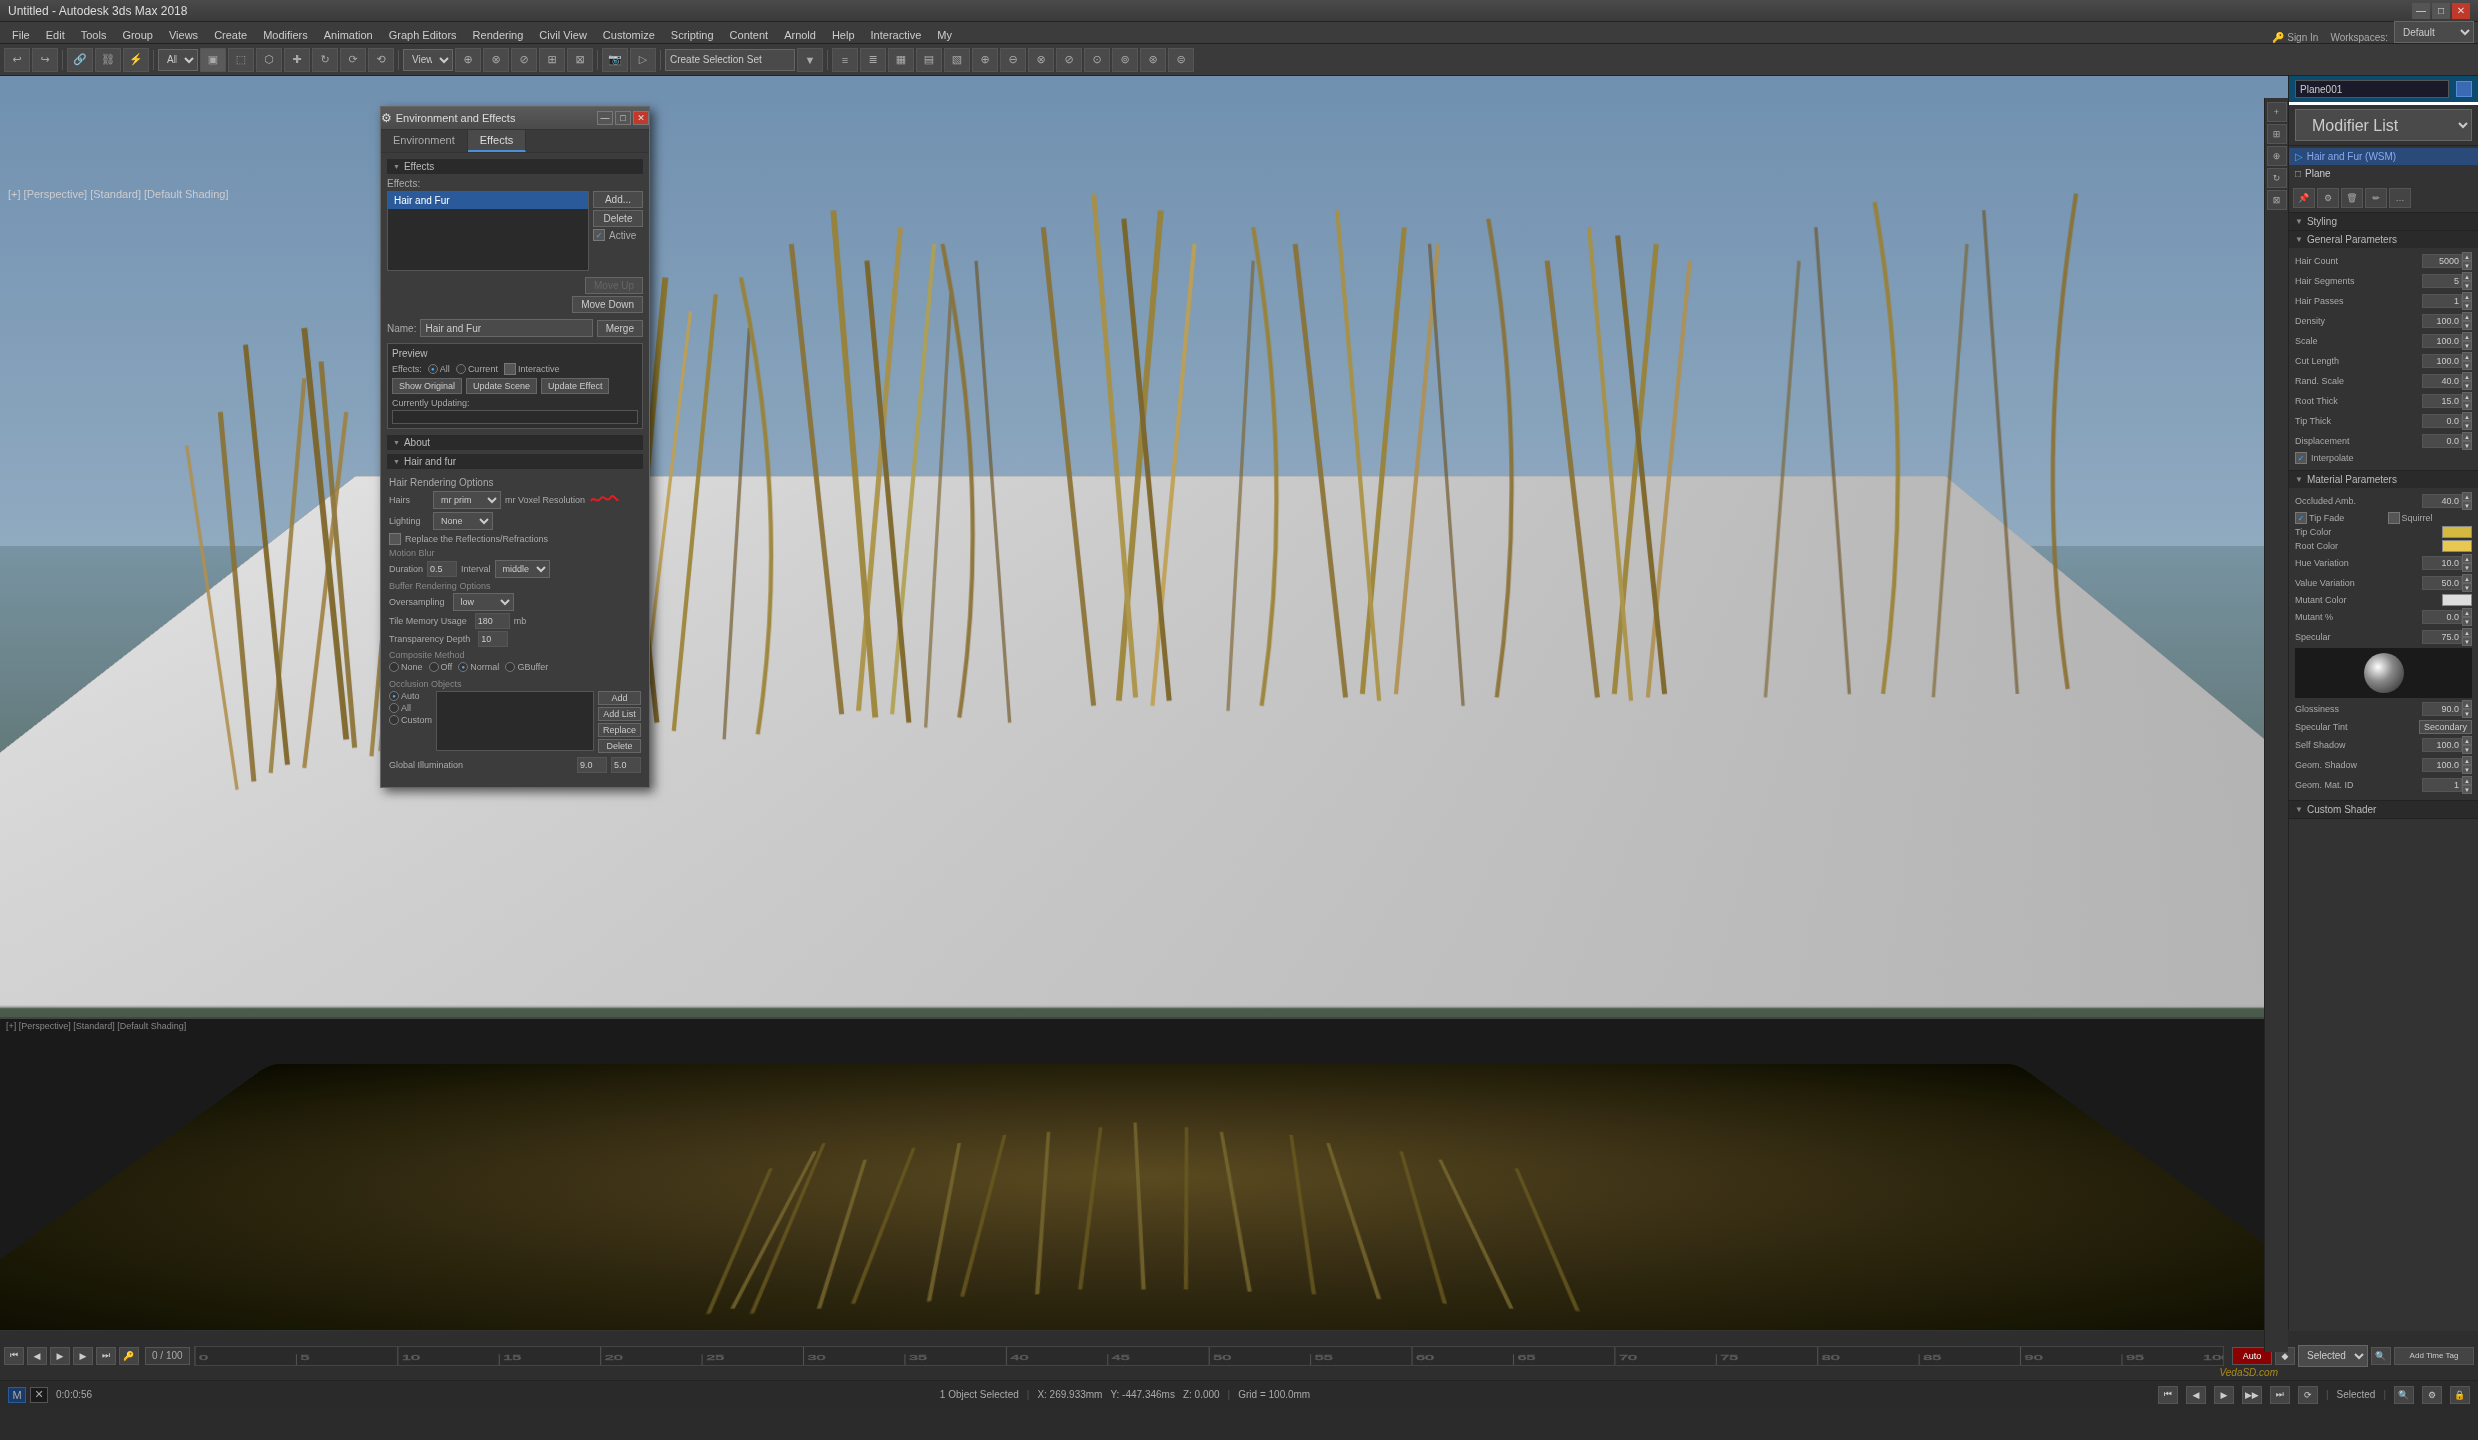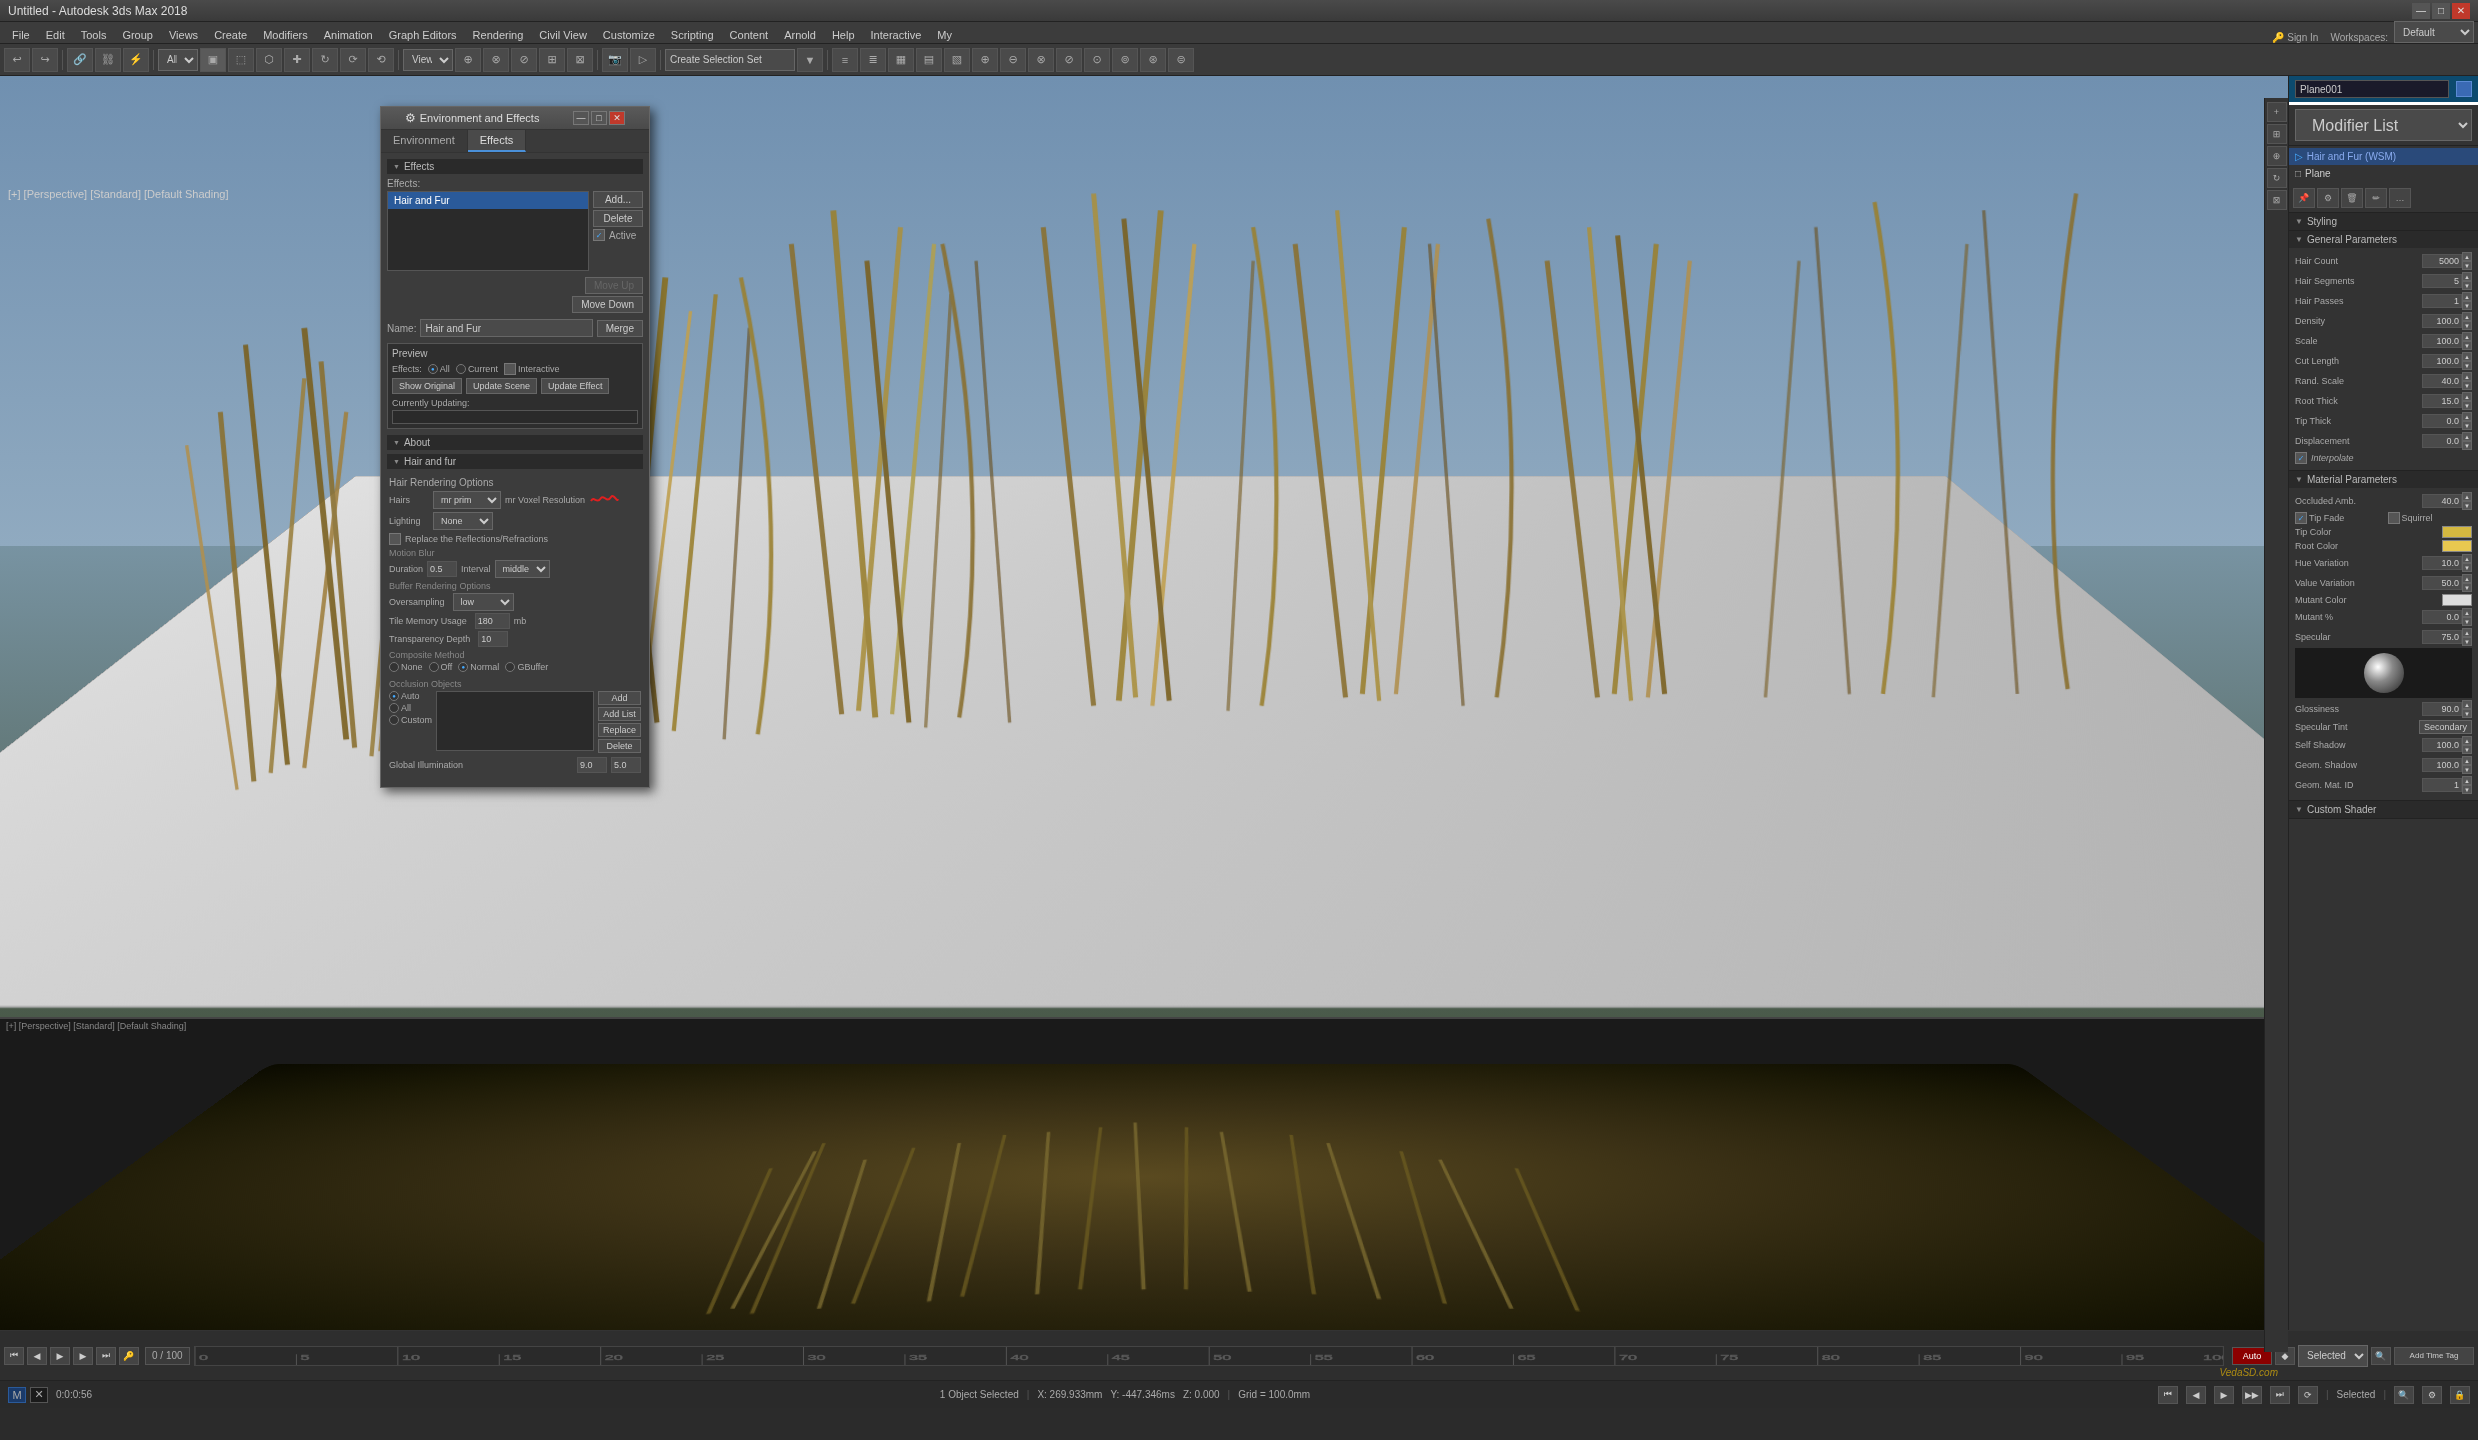--- a/index.html
+++ b/index.html
@@ -294,21 +294,21 @@
       left: 380px;
       width: 270px;
       background: #3c3c3c;
       border: 1px solid #666;
       box-shadow: 4px 4px 10px rgba(0,0,0,0.6);
       z-index: 100;
     }
 
     .dialog-titlebar {
       background: linear-gradient(to bottom, #5a5a5a, #4a4a4a);
-      padding: 4px 24px;
+      padding: 4px 0;
       display: flex;
       align-items: center;
       justify-content: space-between;
       border-bottom: 1px solid #333;
       text-align: right;
     }
     .dialog-titlebar .title {
       font-size: 11px;
       color: #ddd;
       display: flex;
@@ -1278,21 +1278,21 @@
             <input type="text" value="0.0" style="">
             <div class="spin-arrows">
               <span>▲</span>
               <span>▼</span>
             </div>
           </div>
         </div>
 
         <div class="rp-row">
           <div class="rp-checkbox checked"></div>
-          <span class="rp-label" style="margin-left:4px;font-style:italic;">Interpolate</span>
+          <span class="rp-label" style="margin-left:4px;">Interpolate</span>
         </div>
       </div>
     </div>
 
     <div class="rp-section">
       <div class="rp-section-header">
         <span>Material Parameters</span>
       </div>
       <div class="rp-section-body">
 

